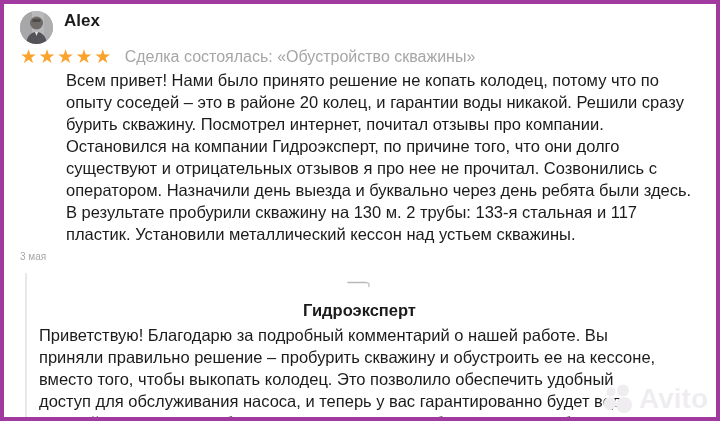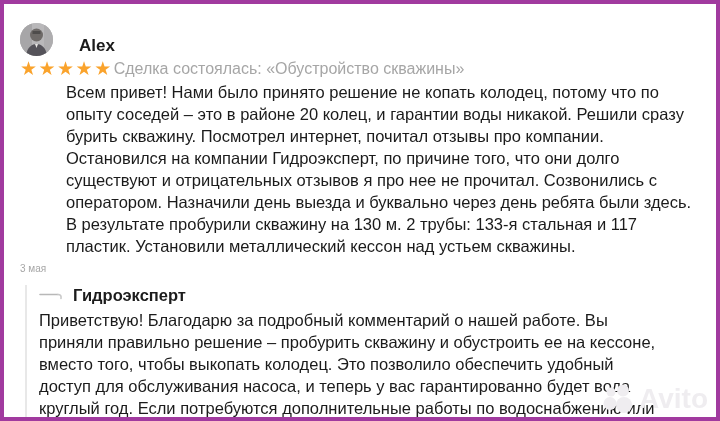--- a/index.html
+++ b/index.html
@@ -9,45 +9,45 @@
   *{box-sizing:border-box;}
   html,body{margin:0;padding:0;background:#fff;}
   body{font-family:"Liberation Sans", sans-serif;}
   .card{
     width:720px;height:421px;
     border:4px solid var(--border);
     background:#fff;position:relative;overflow:hidden;
   }
   .inner{padding:7px 12px 0 16px;}
   
-  .header{display:flex;align-items:flex-end;gap:26px;margin-top:12px;}
+  .header{display:flex;align-items:flex-start;gap:11px;}
   .avatar{
     width:33px;height:33px;border-radius:50%;overflow:hidden;flex:0 0 auto;
     background:#c7c7c9;cursor:pointer;
   }
   .avatar svg{display:block;}
   .author{font-size:17px;font-weight:bold;color:var(--text);cursor:pointer;}
   
   .rating-row{display:flex;align-items:center;margin-top:4px;}
   .stars{color:var(--star);font-size:19px;letter-spacing:1.5px;line-height:18px;}
-  .deal{color:var(--muted);font-size:16px;margin-left:1px;}
+  .deal{color:var(--muted);font-size:16px;margin-left:12px;}
   
   .review-body{
     margin-top:3px;color:var(--text);font-size:16.5px;line-height:22px;
     max-width:690px;
     margin-left:46px;
   }
   .date{color:var(--muted);font-size:10px;line-height:18px;margin-top:3px;}
   
   .reply{
     margin-top:7px;margin-left:5px;
     border-left:2px solid var(--replyline);
     padding-left:12px;padding-right:24px;
   }
-  .reply-header{display:flex;align-items:center;gap:8px;}
+  .reply-header{display:flex;align-items:center;gap:8px;flex-direction:column;}
   .reply-arrow{flex:0 0 auto;margin-top:2px;}
   .reply-author{font-size:16.5px;font-weight:bold;color:var(--text);cursor:pointer;}
   .reply-body{
     margin-top:4px;color:var(--text);font-size:16.5px;line-height:22px;
     max-width:630px;
   }
   
   .watermark{
     position:absolute;right:8px;bottom:2px;
     display:flex;align-items:center;gap:6px;

